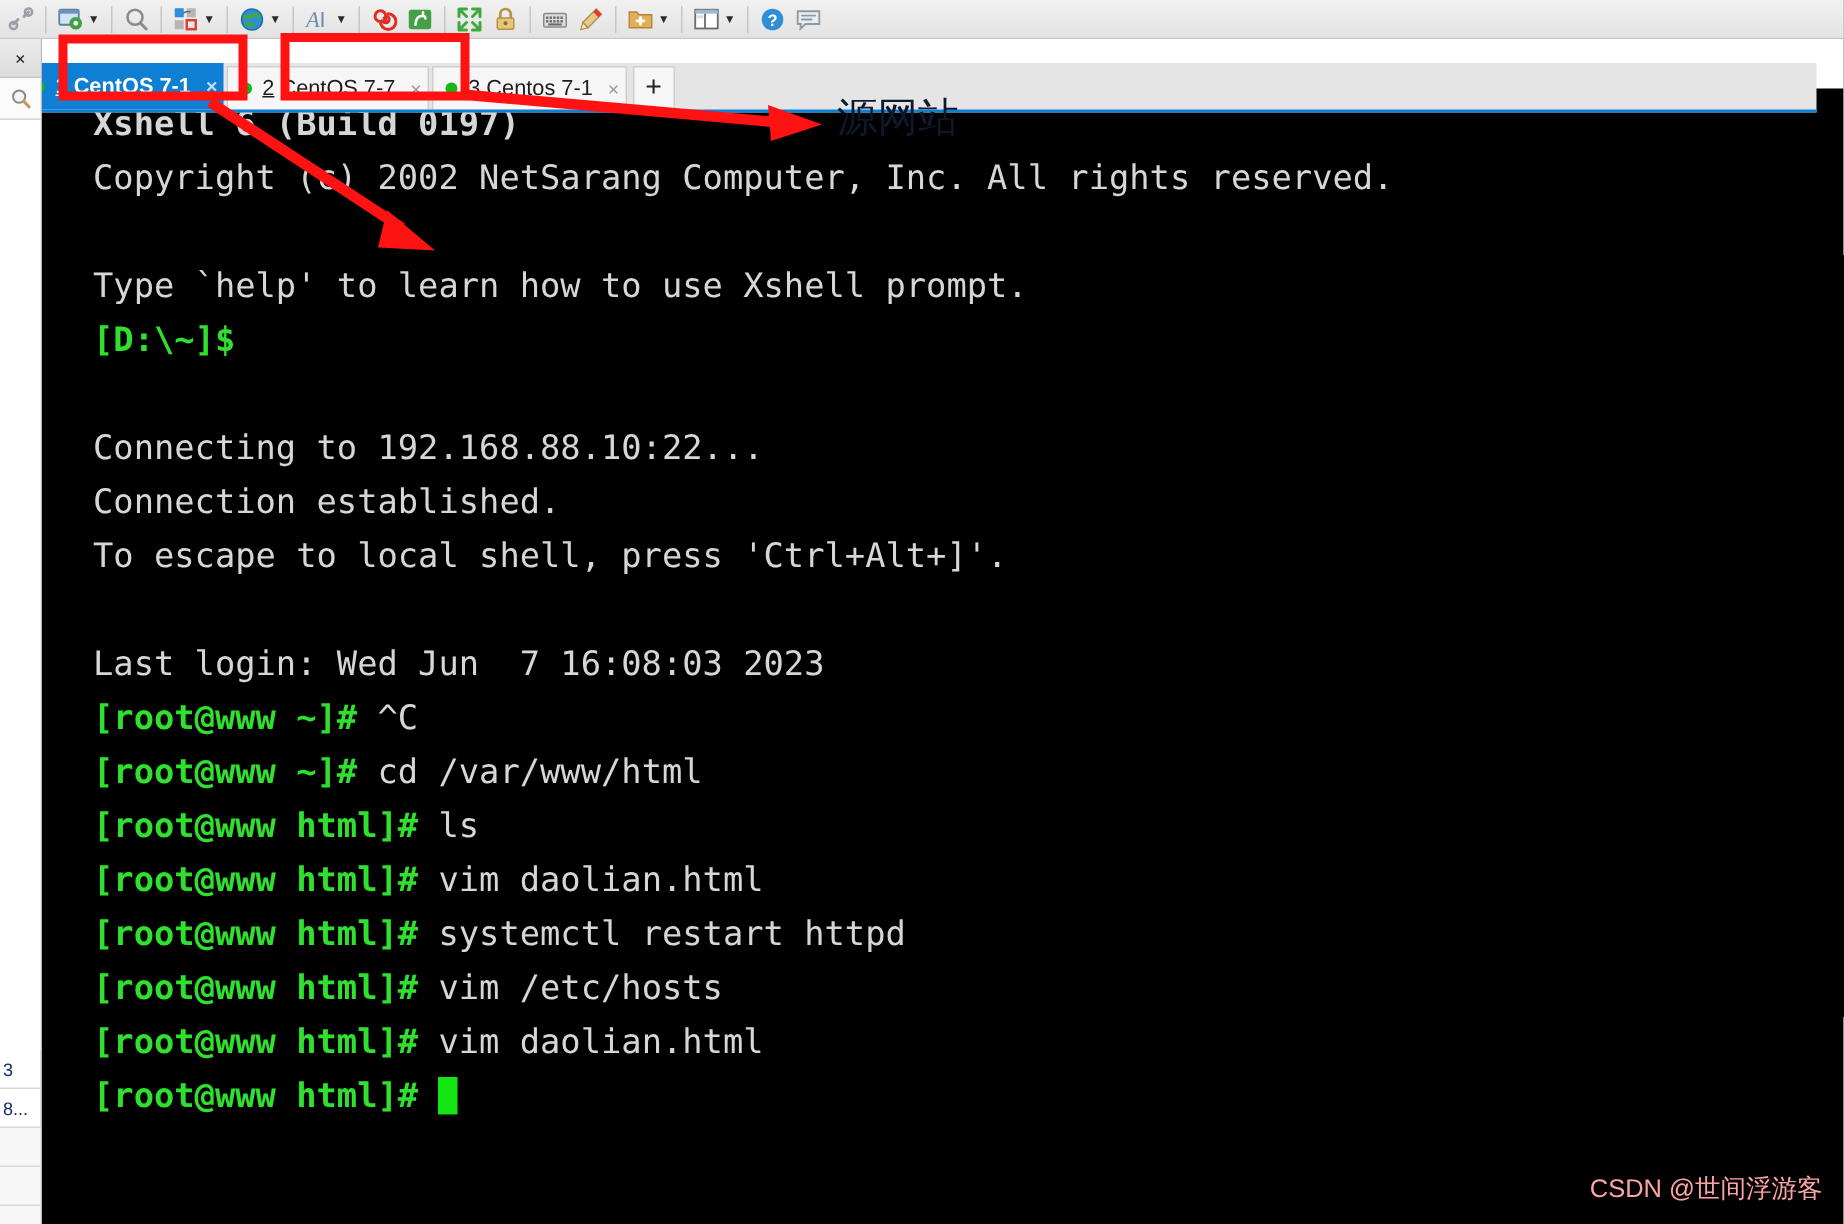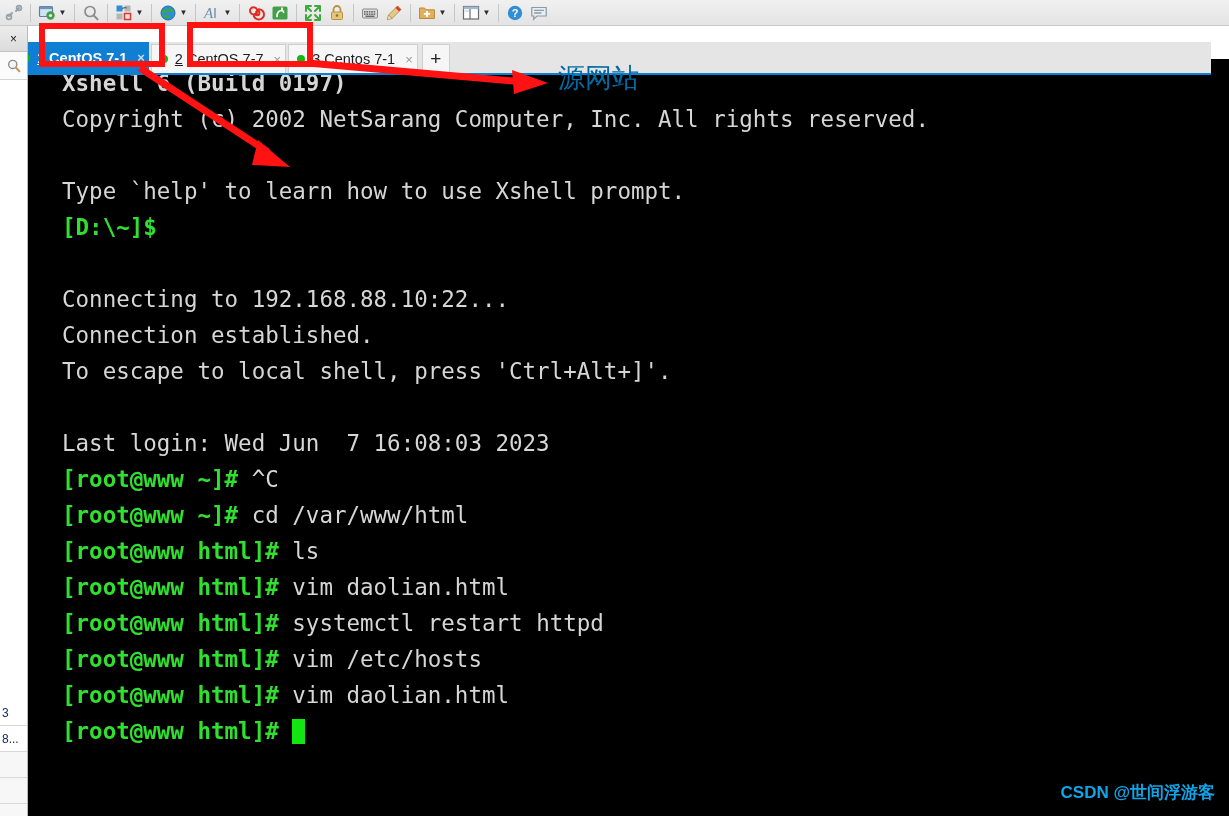--- a/index.html
+++ b/index.html
@@ -197,38 +197,37 @@
     display: inline-block;
     width: 13px; height: 25px;
     background: #12e512;
     vertical-align: -5px;
   }
 
   
   #watermark {
     position: absolute;
     right: 14px; bottom: 12px;
-    color: #0ea5e9;
+    color: #fca5a5;
     font-size: 17px;
     font-family: "Liberation Sans", sans-serif;
     z-index: 5;
-    font-weight: bold;
   }
 
   
   #annot {
     position: absolute;
     left: 0; top: 0;
     width: 1229px; height: 816px;
     pointer-events: none;
     z-index: 9;
   }
   .annot-text {
     position: absolute;
-    color: #0369a1;
+    color: #0f172a;
     font-size: 27px;
     font-family: "DejaVu Sans", sans-serif;
     white-space: nowrap;
   }
   #annot-src { left: 558px; top: 60px; }
   #annot-hot { left: 312px; top: 141px; }
 </style>
 </head>
 <body>
 

